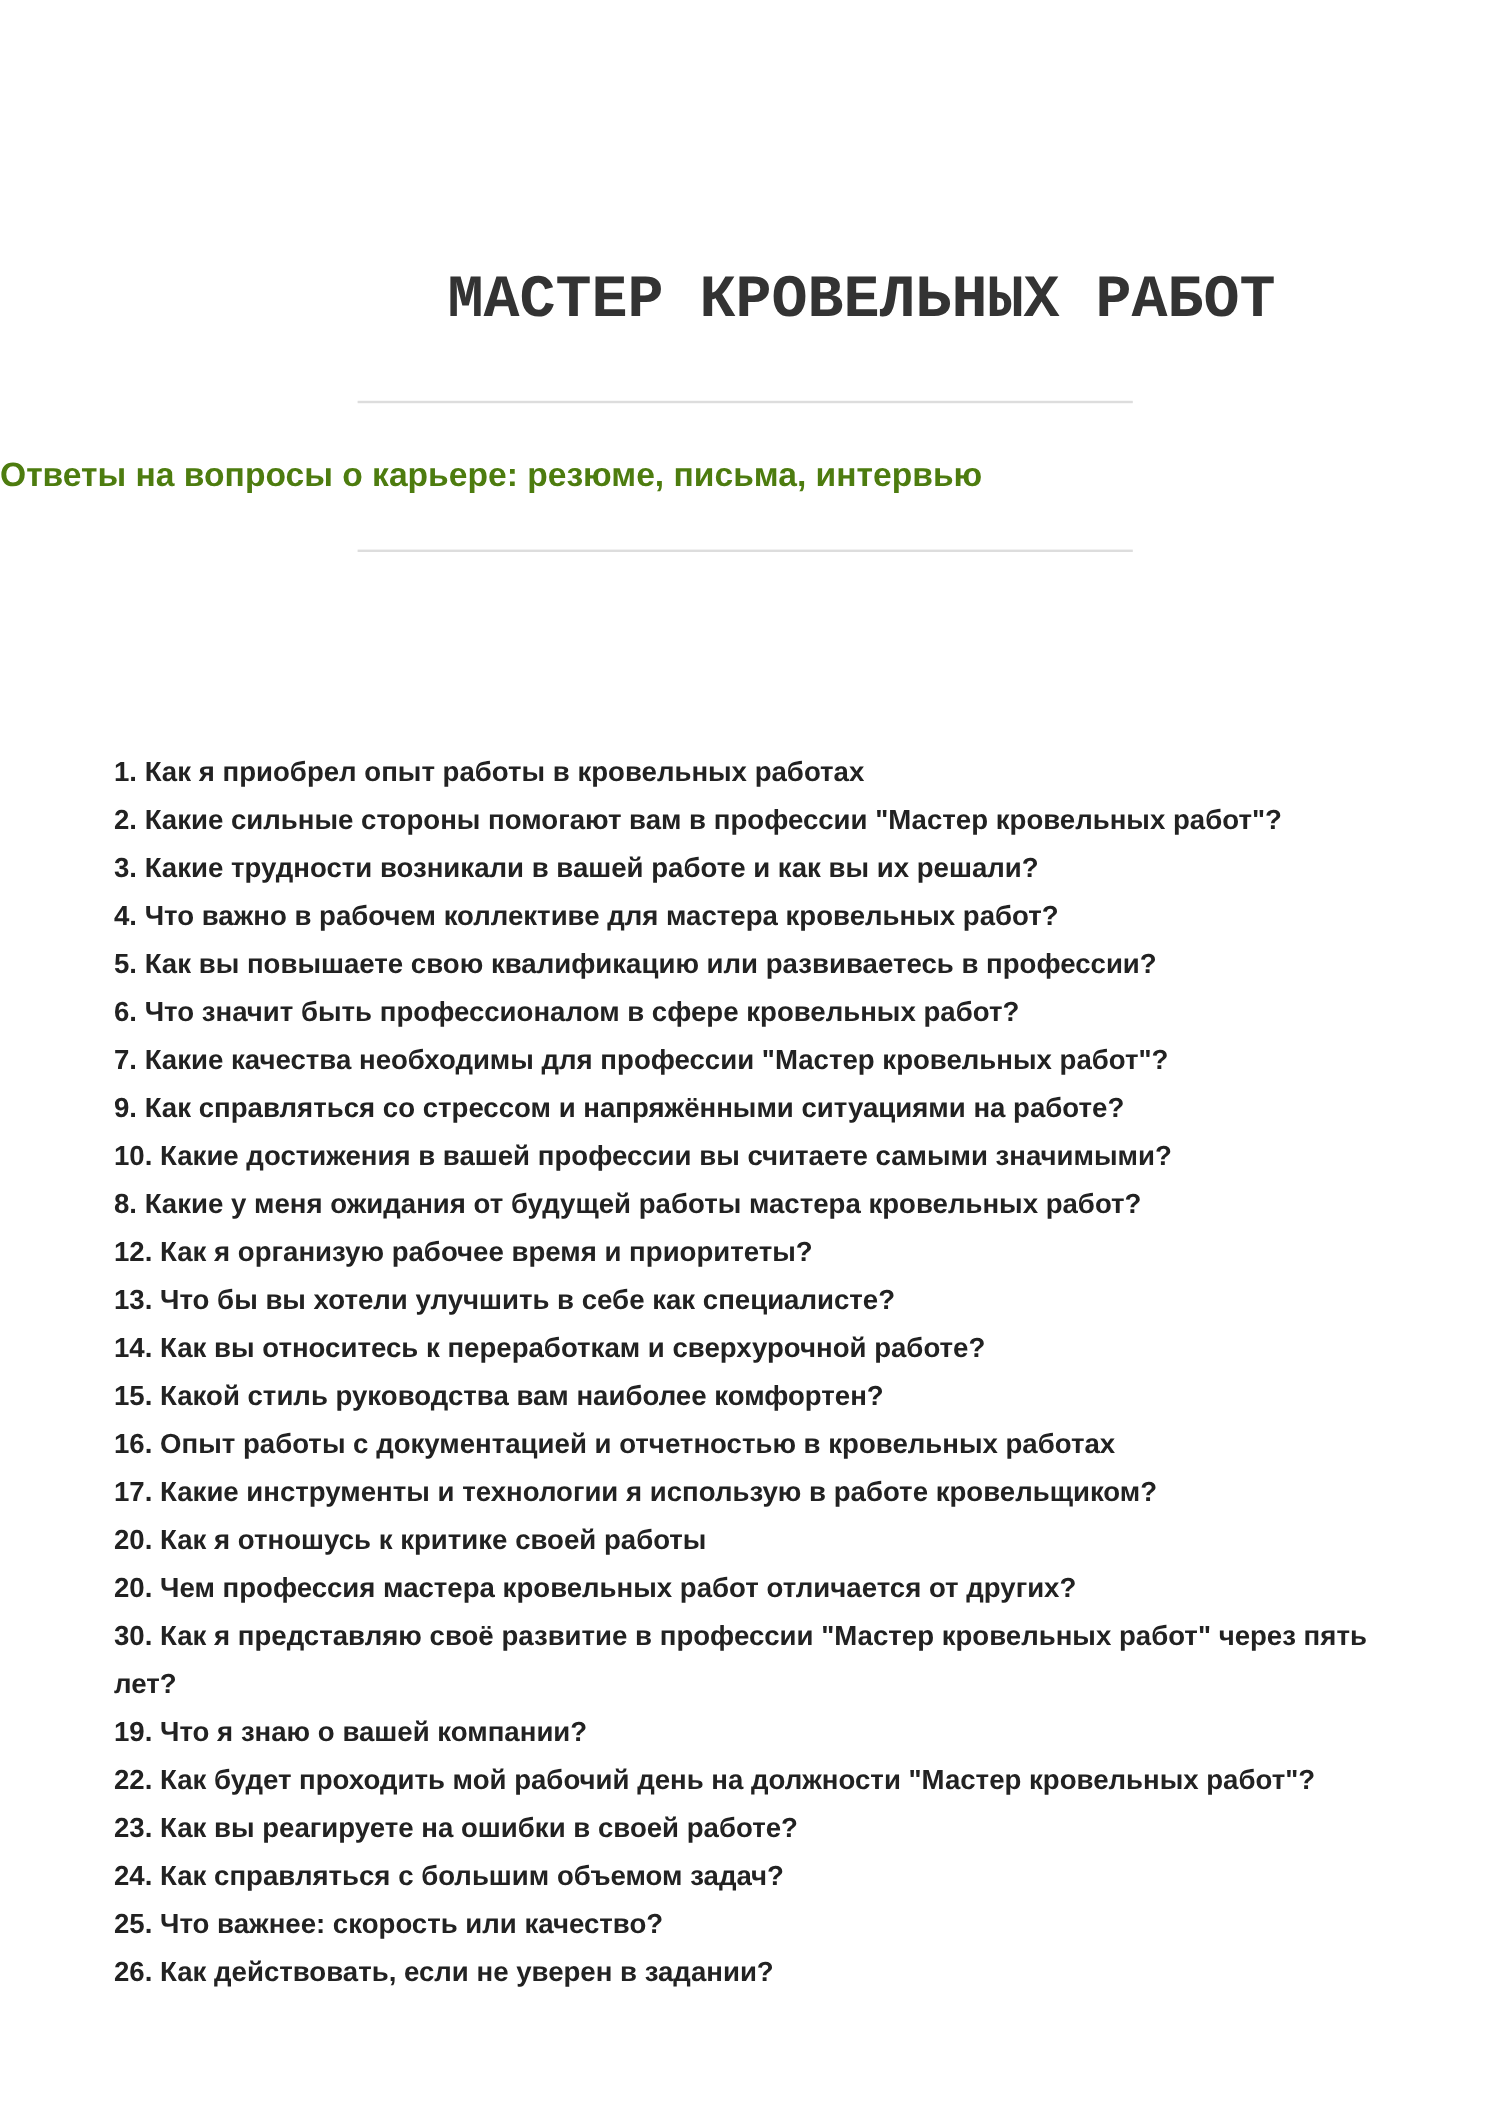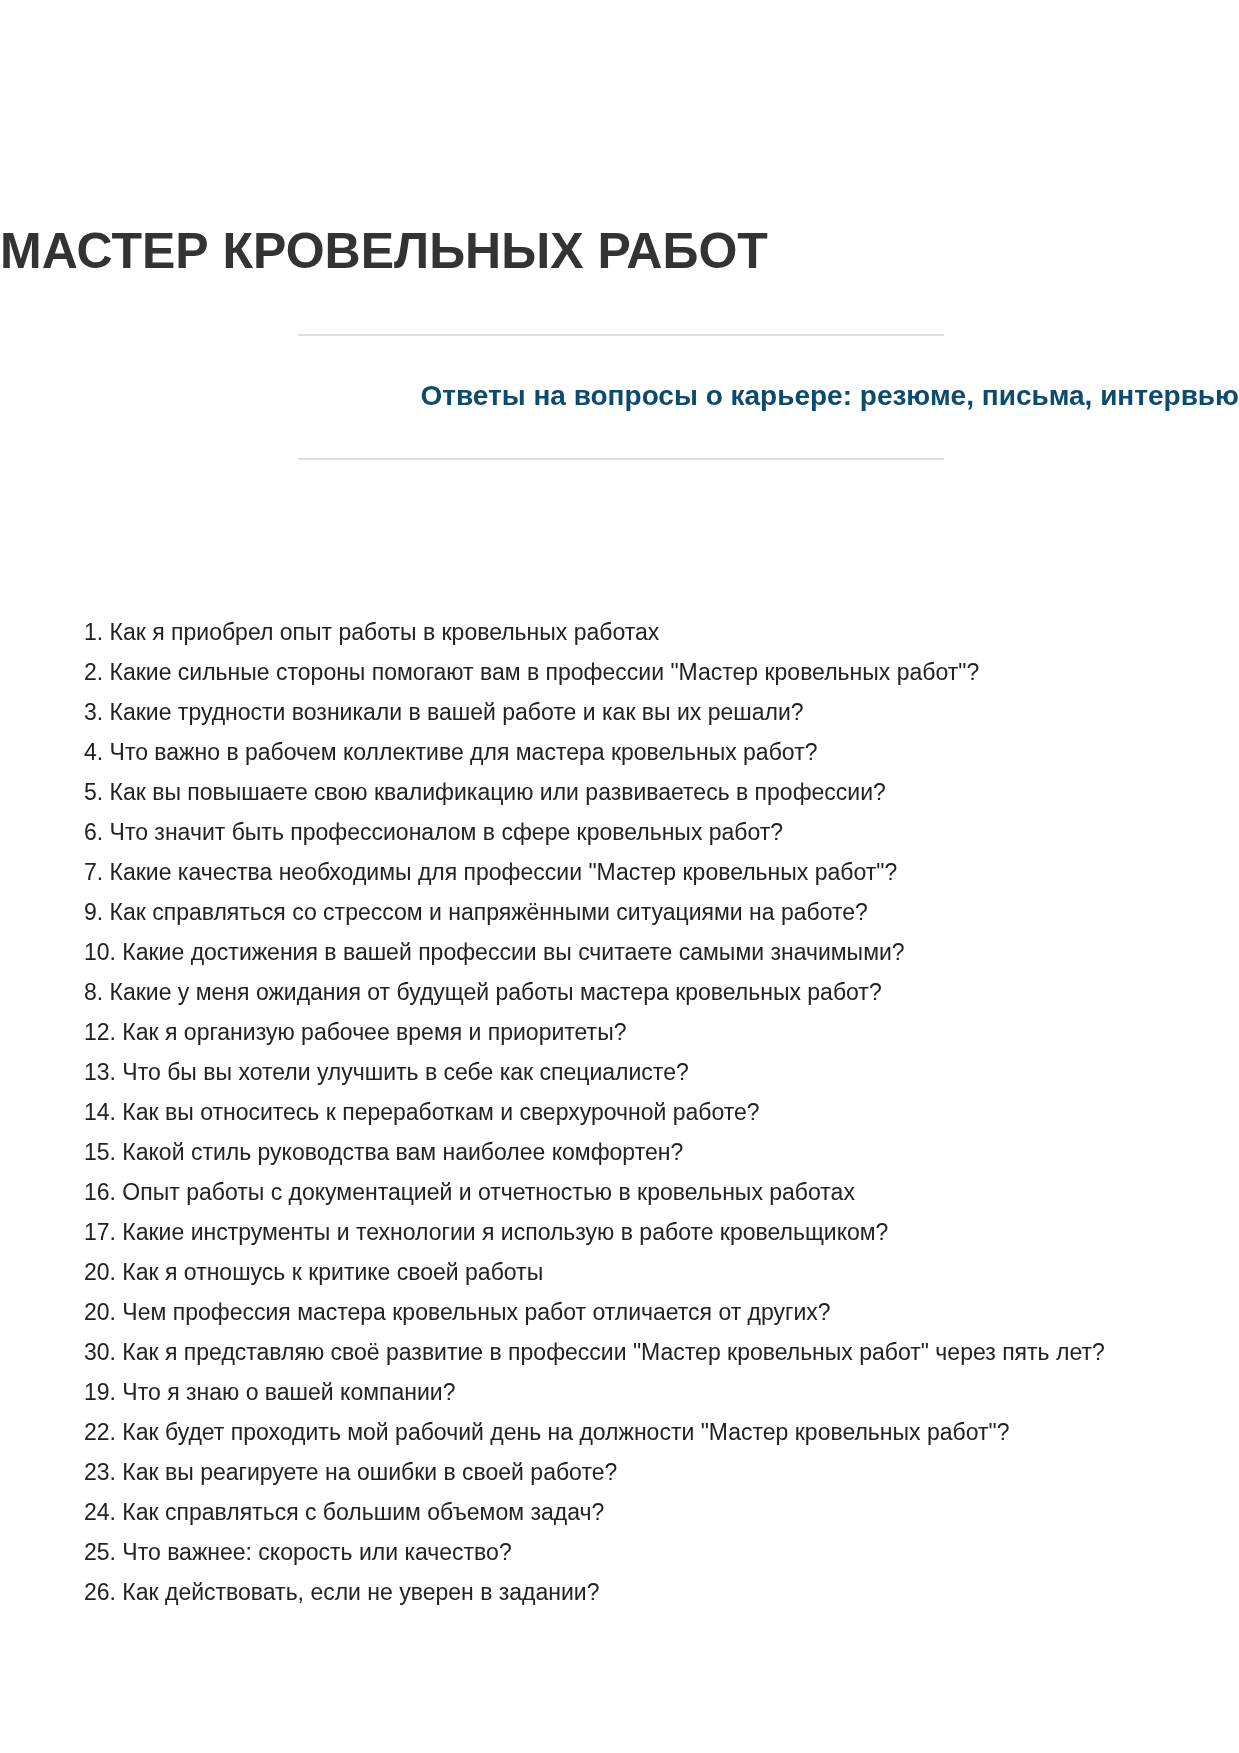--- a/index.html
+++ b/index.html
@@ -1,25 +1,25 @@
 <!DOCTYPE html>
 <html><head>
 <meta charset="utf-8">
 <style>
   html, body { margin: 0; padding: 0; background: #ffffff; }
   body { width: 1239px; height: 1753px; position: relative; overflow: hidden;
          font-family: "Liberation Sans", "DejaVu Sans", sans-serif; color: #333333; }
-  .title { position: absolute; top: 188px; left: 0; width: 1063px; text-align: left;
-           font-size: 50px; font-weight: bold; color: #333333; letter-spacing: 0px; }
+  .title { position: absolute; top: 188px; left: 0; width: 1063px; text-align: right;
+           font-size: 50px; font-weight: bold; color: #333333; letter-spacing: 0px; font-family: Liberation Mono, monospace; }
   .rule { position: absolute; left: 298px; width: 646px; height: 2px; background: #dddddd; }
   .rule.r1 { top: 334px; }
   .rule.r2 { top: 458px; }
-  .subtitle { position: absolute; top: 380px; left: 0; width: 1239px; text-align: right;
-              font-size: 28px; font-weight: bold; color: #0c4a6e; }
-  .qlist { position: absolute; top: 612px; left: 84px; width: 1060px; list-style: none; margin: 0; padding: 0; }
+  .subtitle { position: absolute; top: 380px; left: 0; width: 1239px; text-align: left;
+              font-size: 28px; font-weight: bold; color: #4d7c0f; }
+  .qlist { position: absolute; top: 612px; left: 84px; width: 1060px; list-style: none; margin: 11px; padding: 0; font-weight: bold; }
   .qlist li { font-size: 23px; line-height: 40px; color: #222222; }
 </style>
 </head>
 <body>
 
 <h1 class="title">МАСТЕР КРОВЕЛЬНЫХ РАБОТ</h1>
 <div class="rule r1"></div>
 <div class="subtitle">Ответы на вопросы о карьере: резюме, письма, интервью</div>
 <div class="rule r2"></div>
 

